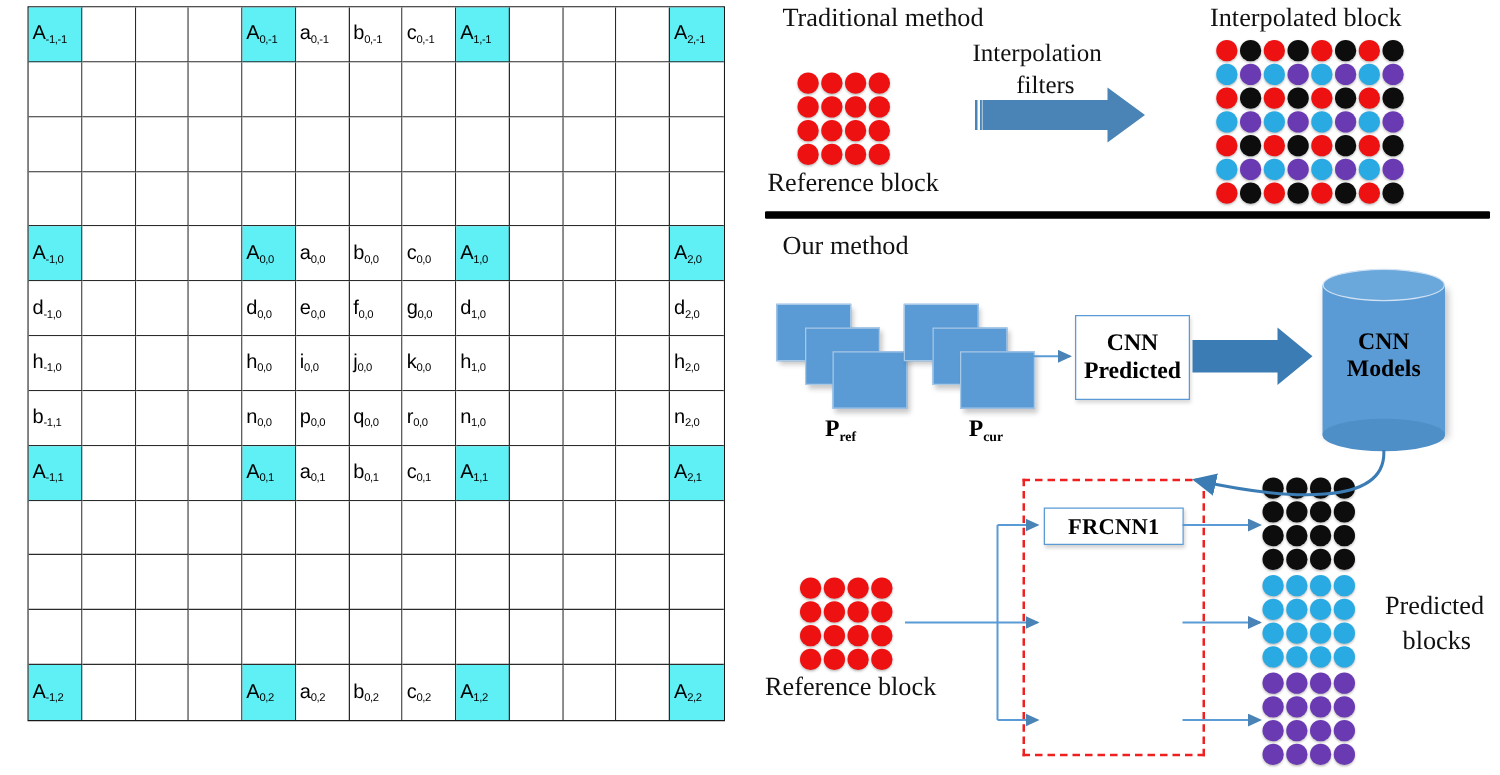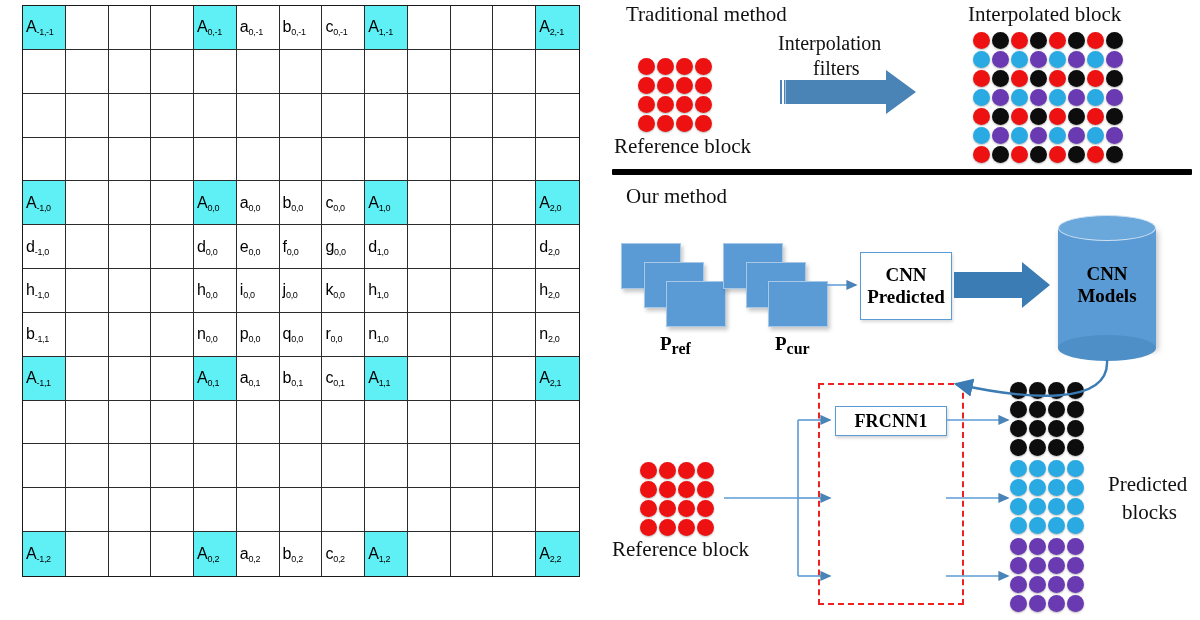--- a/index.html
+++ b/index.html
@@ -42,21 +42,21 @@
            display:flex;align-items:center;justify-content:center;
            font-family:"Liberation Serif",serif;font-weight:bold;font-size:18px;color:#000;
            box-shadow:1px 2px 3px rgba(0,0,0,.18);letter-spacing:.2px;}
   .cnnbox{position:absolute;background:#fff;border:1.6px solid #5b9bd5;
           display:flex;flex-direction:column;align-items:center;justify-content:center;
           font-family:"Liberation Serif",serif;font-weight:bold;font-size:19px;color:#000;line-height:1.15;
           box-shadow:1px 2px 3px rgba(0,0,0,.15);}
   #dashbox{position:absolute;border:2px dashed #ef2020;box-sizing:border-box;}
 
   .plabel{position:absolute;font-family:"Liberation Serif",serif;font-weight:bold;font-size:19px;color:#000;white-space:nowrap;}
-  .plabel sub{font-size:16px;vertical-align:baseline;position:relative;top:4px;}
+  .plabel sub{font-size:11px;vertical-align:baseline;position:relative;top:4px;}
 
   svg.ov{position:absolute;left:0;top:0;width:602px;height:620px;overflow:visible;pointer-events:none;}
 </style>
 </head>
 <body>
 
 <div id="root">
 
   <div id="grid-panel">
     <div id="frac-grid">

